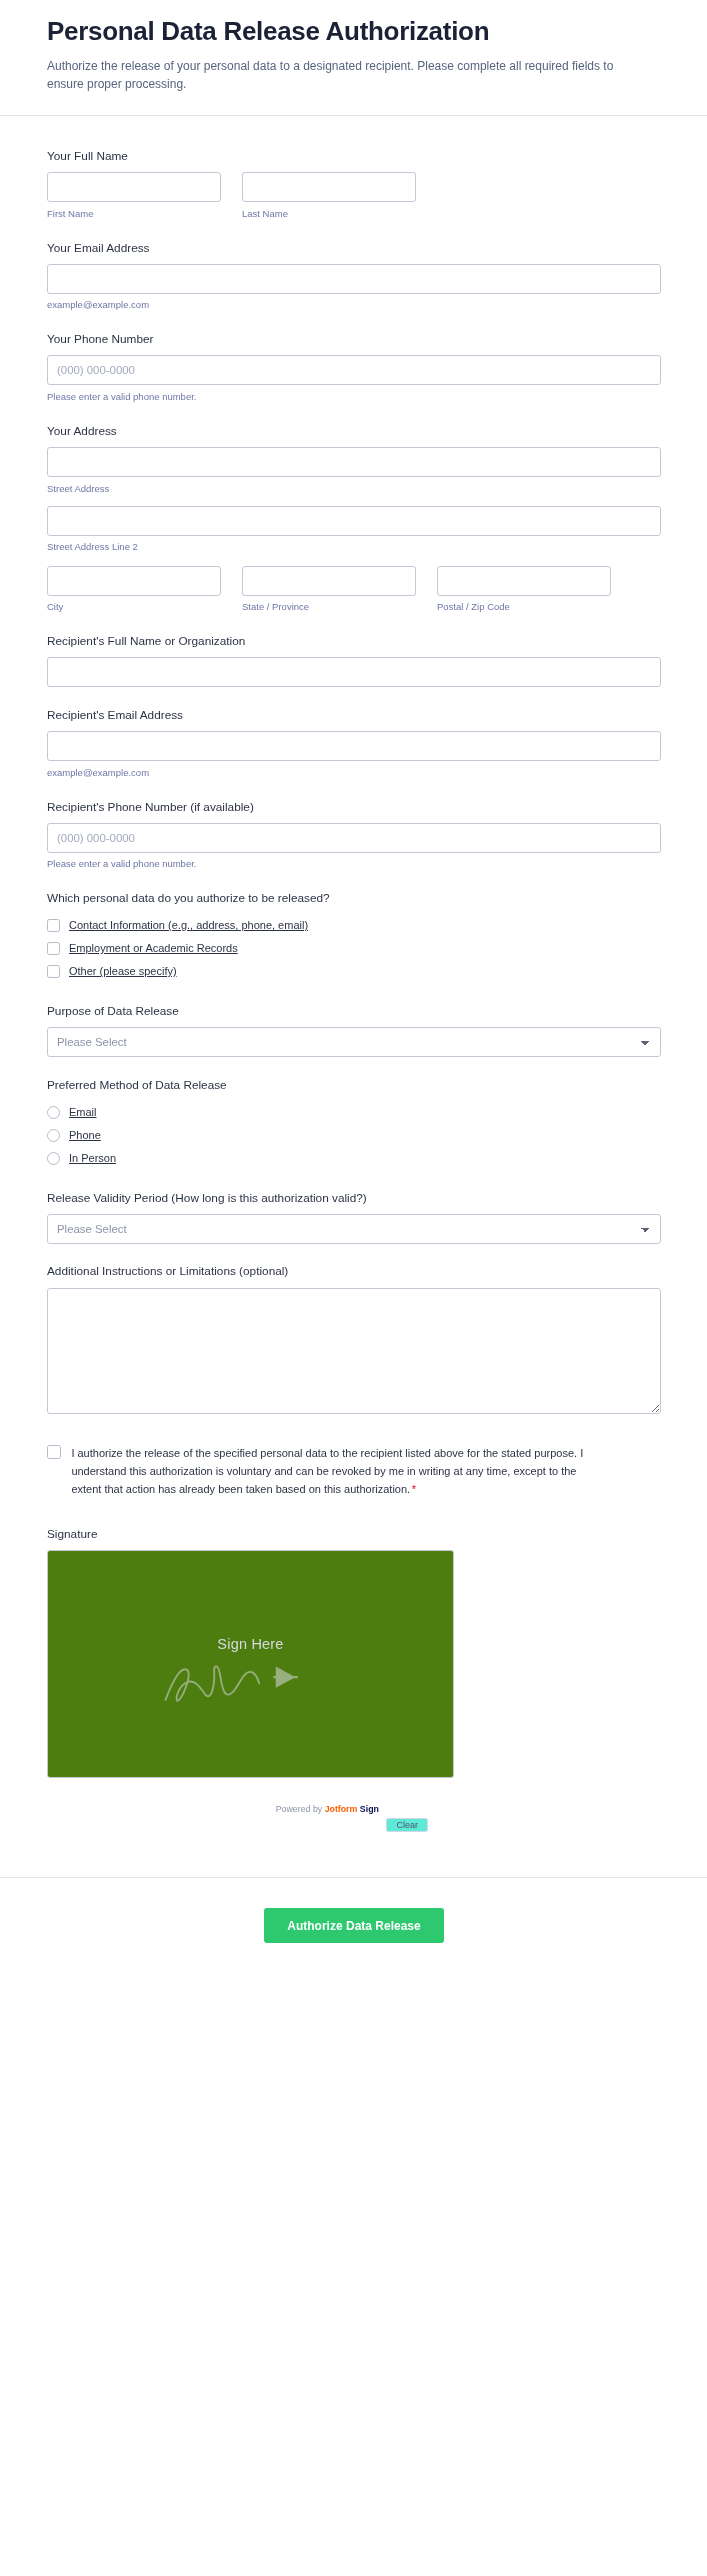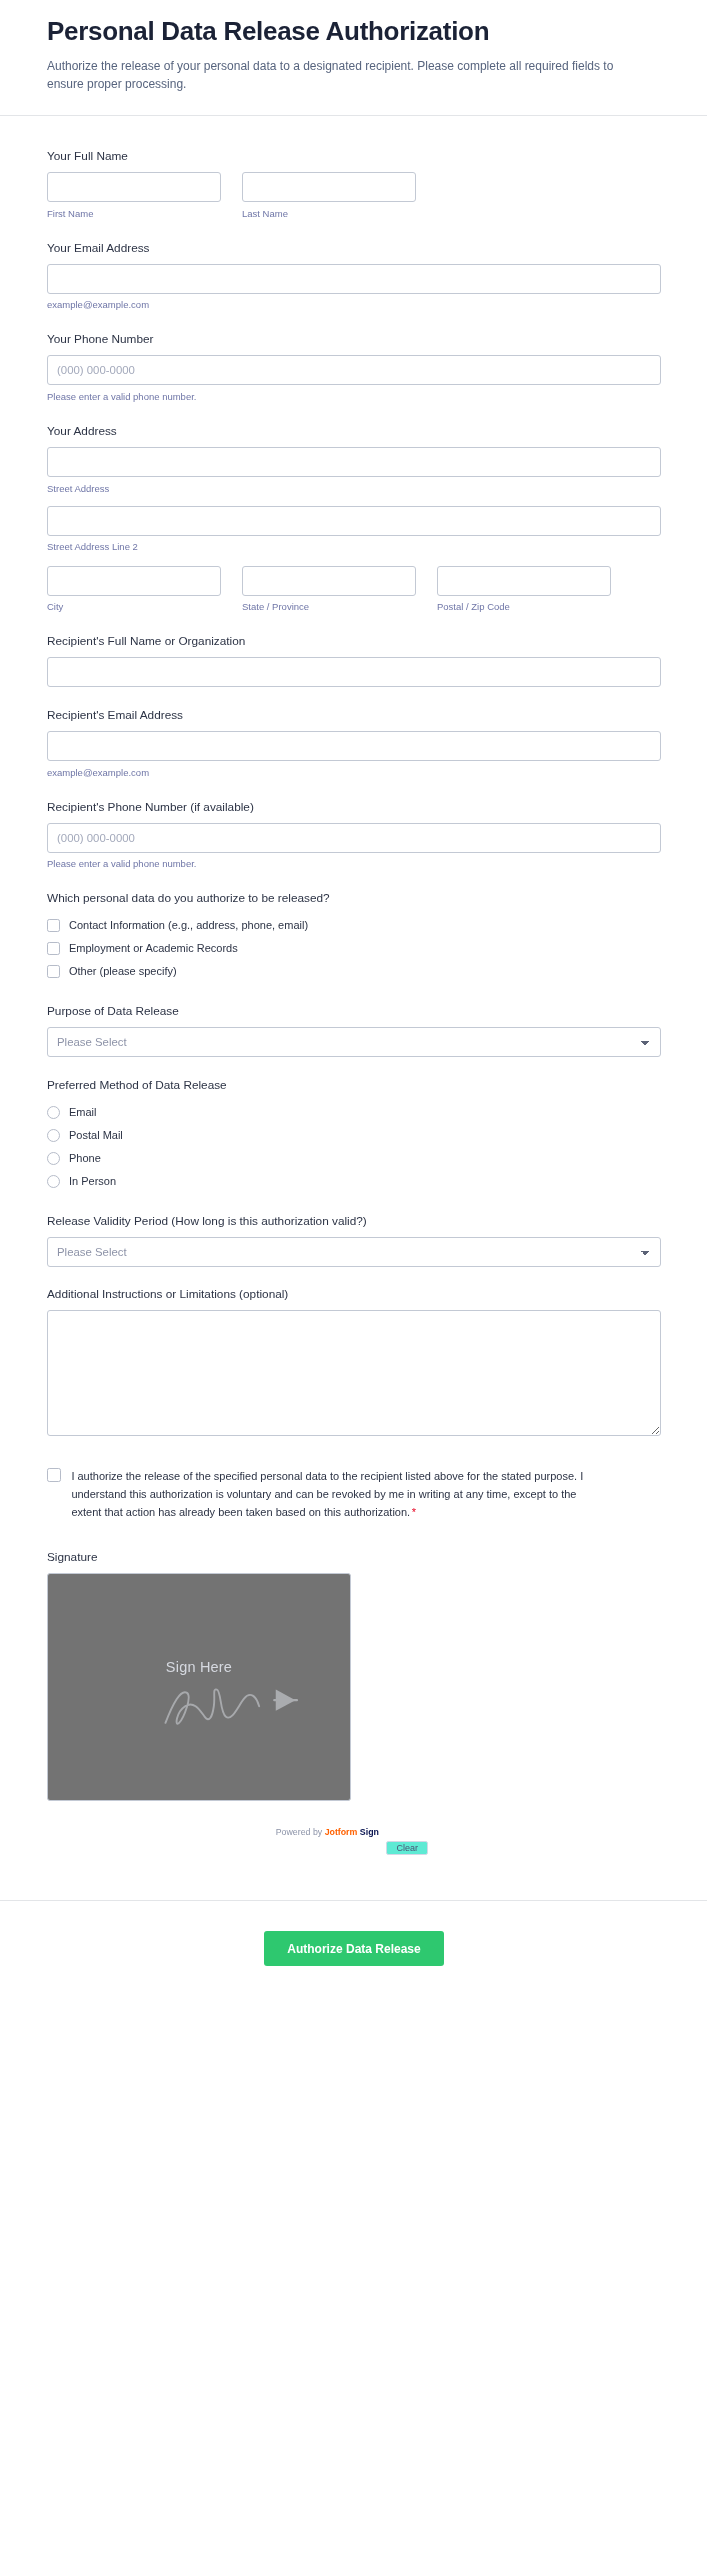--- a/index.html
+++ b/index.html
@@ -103,20 +103,21 @@
   .w-full { width: 616px; }
   .w-name { width: 297px; }
   .w-third { width: 190px; }
   .city-row { display: flex; gap: 21px; }
   
   .opt-list { margin-top: 3px; }
   .opt {
     display: flex;
     align-items: center;
     padding: 3.8px 0;
+    text-decoration: underline;
   }
   .box {
     width: 13px;
     height: 13px;
     border: 0.8px solid #b6bcc9;
     border-radius: 2.3px;
     background: #fff;
     flex: 0 0 auto;
     margin-right: 9px;
   }
@@ -148,26 +149,26 @@
   }
   .consent-text {
     font-size: 11px;
     line-height: 1.65;
     color: #2c3345;
     max-width: 533px;
   }
   
   .sig-field { padding-top: 20px; }
   .sig-box {
-    width: 304px;
+    width: 407px;
     height: 228px;
     border: 0.8px solid #c3c9d4;
     border-radius: 3px;
     position: relative;
-    background: #737373;
+    background: #4d7c0f;
     overflow: hidden;
   }
   .sig-hint {
     position: absolute;
     left: 0; right: 0;
     top: 85px;
     text-align: center;
     font-size: 14.5px;
     color: #d6d9e0;
     letter-spacing: 0.2px;
@@ -330,24 +331,20 @@
 
     <div class="field">
       <label class="field-label">Preferred Method of Data Release</label>
       <div class="opt-list">
         <div class="opt">
           <span class="circ"></span>
           <span class="opt-label">Email</span>
         </div>
         <div class="opt">
           <span class="circ"></span>
-          <span class="opt-label">Postal Mail</span>
-        </div>
-        <div class="opt">
-          <span class="circ"></span>
           <span class="opt-label">Phone</span>
         </div>
         <div class="opt">
           <span class="circ"></span>
           <span class="opt-label">In Person</span>
         </div>
       </div>
     </div>
 
     <div class="field">

